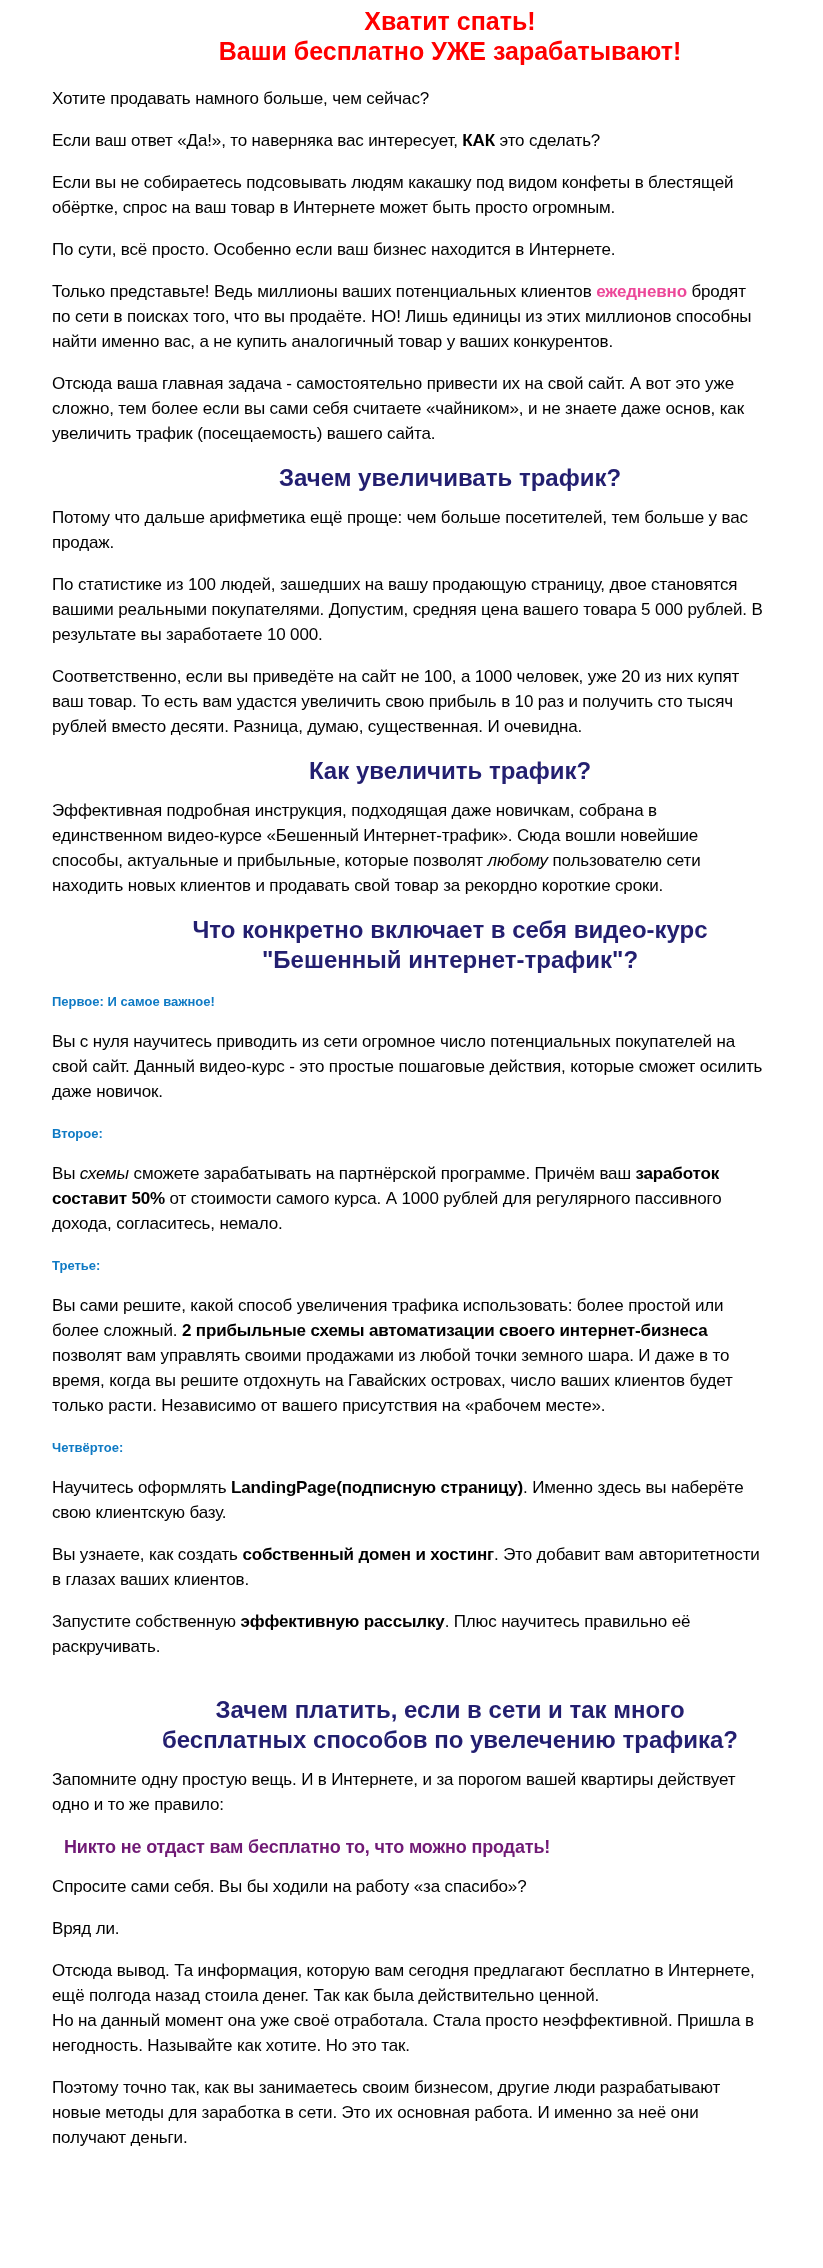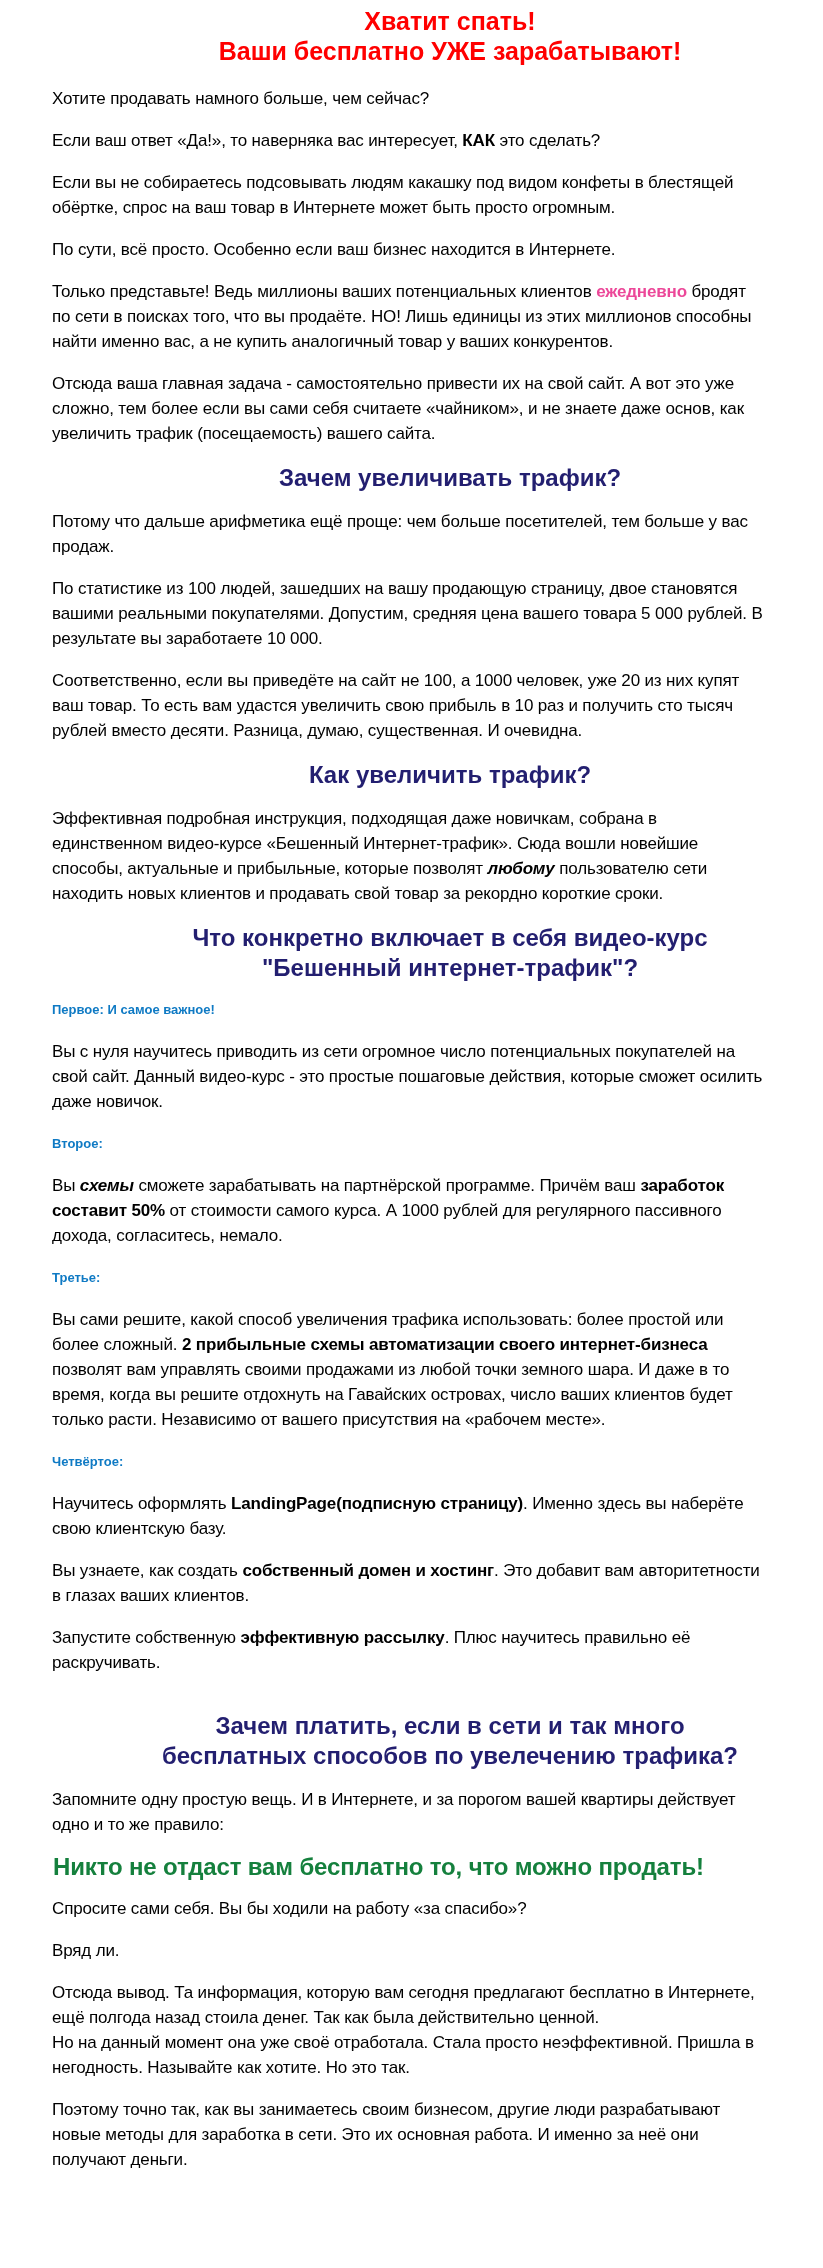--- a/index.html
+++ b/index.html
@@ -16,21 +16,21 @@
   }
   .page {
     width: 796px;
     margin-left: 52px;
     padding-top: 6px;
     font-size: 17px;
     line-height: 25px;
     letter-spacing: -0.15px;
   }
   p {
-    margin: 16px 0 17px 0;
+    margin: 0 0 17px 0;
     max-width: 712px;
   }
   .h1-red {
     color: #FF0000;
     font-size: 25px;
     line-height: 30px;
     font-weight: bold;
     text-align: center;
     margin: 0 0 20px 0;
     letter-spacing: 0;
@@ -48,29 +48,29 @@
   .h3-blue {
     color: #0F7AC4;
     font-size: 13px;
     line-height: 26px;
     font-weight: bold;
     margin: 14px 0 14px 0;
     max-width: 712px;
     letter-spacing: 0;
   }
   .rule-line {
-    color: #15803d;
-    font-size: 24px;
+    color: #701a75;
+    font-size: 18px;
     line-height: 26px;
     font-weight: bold;
-    margin: 14px 0 14px 1px;
+    margin: 14px 0 14px 12px;
     max-width: 712px;
   }
   .bold { font-weight: bold; }
-  .bold-italic { font-weight: bold; font-style: italic; }
+  .bold-italic { font-weight: normal; font-style: italic; }
   .red-word { color: #ec4899; font-weight: bold; }
 </style>
 </head>
 <body>
 
 <div class="page">
 
   <div class="h1-red">
     <span>Хватит спать!</span><br>
     <span>Ваши бесплатно УЖЕ зарабатывают!</span>

